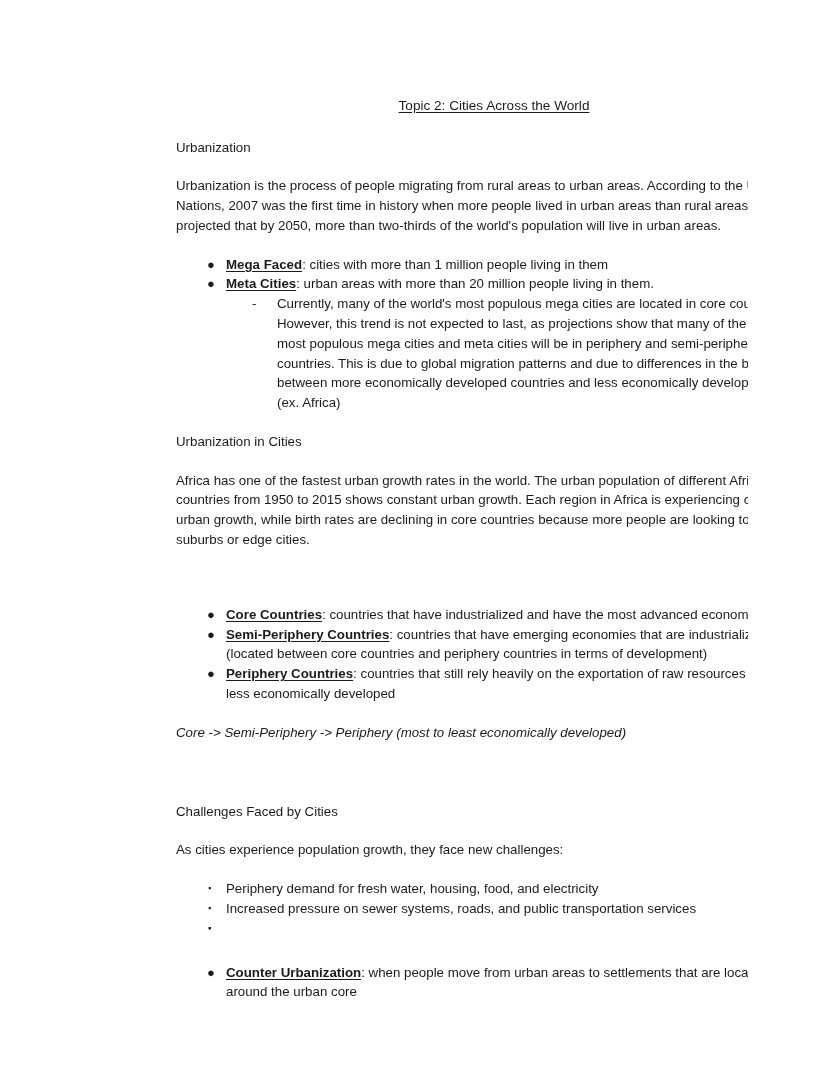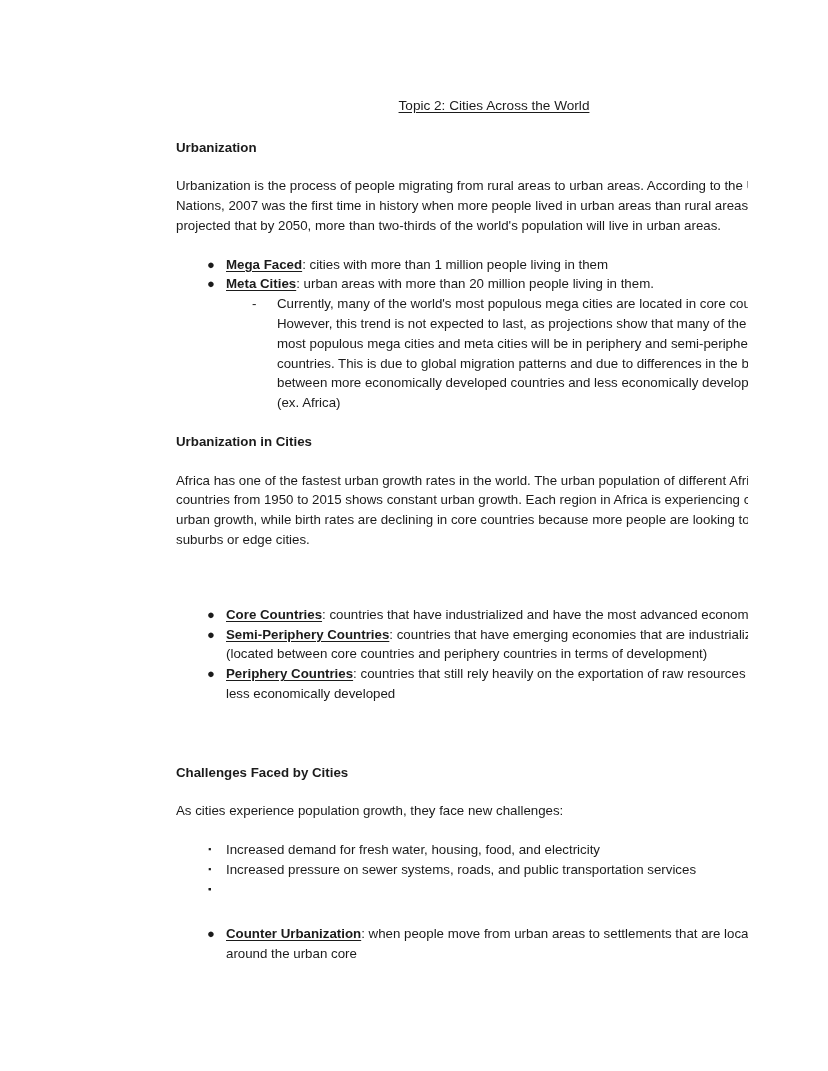--- a/index.html
+++ b/index.html
@@ -34,21 +34,21 @@
     line-height: 19.6px;
     margin: 0 0 22px 0;
   }
   .doc-title span {
     text-decoration: underline;
     text-underline-offset: 2px;
   }
 
   
   .section-heading {
-    font-weight: bold;
+    font-weight: normal;
     font-size: 13.3px;
     line-height: 19.6px;
     margin: 0 0 19px 0;
   }
 
   
   .para {
     margin: 0 0 19px 0;
     line-height: 19.8px;
     text-align: left;
@@ -155,30 +155,31 @@
         <span class="term">Semi-Periphery Countries</span><span>: countries that have emerging economies that are industrializing (located between core countries and periphery countries in terms of development)</span>
       </li>
       <li>
         <span class="marker">●</span>
         <span class="term">Periphery Countries</span><span>: countries that still rely heavily on the exportation of raw resources that are less economically developed</span>
       </li>
     </ul>
 
     <div class="gap-sm"></div>
 
+    <div class="para italic">Core -&gt; Semi-Periphery -&gt; Periphery (most to least economically developed)</div>
 
     <div class="gap-lg"></div>
 
     <div class="section-heading">Challenges Faced by Cities</div>
     <div class="para">As cities experience population growth, they face new challenges:</div>
 
     <ul class="lvl1 square">
       <li>
         <span class="marker">▪</span>
-        <span>Increased demand for fresh water, housing, food, and electricity</span>
+        <span>Periphery demand for fresh water, housing, food, and electricity</span>
       </li>
       <li>
         <span class="marker">▪</span>
         <span>Increased pressure on sewer systems, roads, and public transportation services</span>
       </li>
       <li>
         <span class="marker">▪</span>
       </li>
       <li>
         <span class="marker">▪</span>

